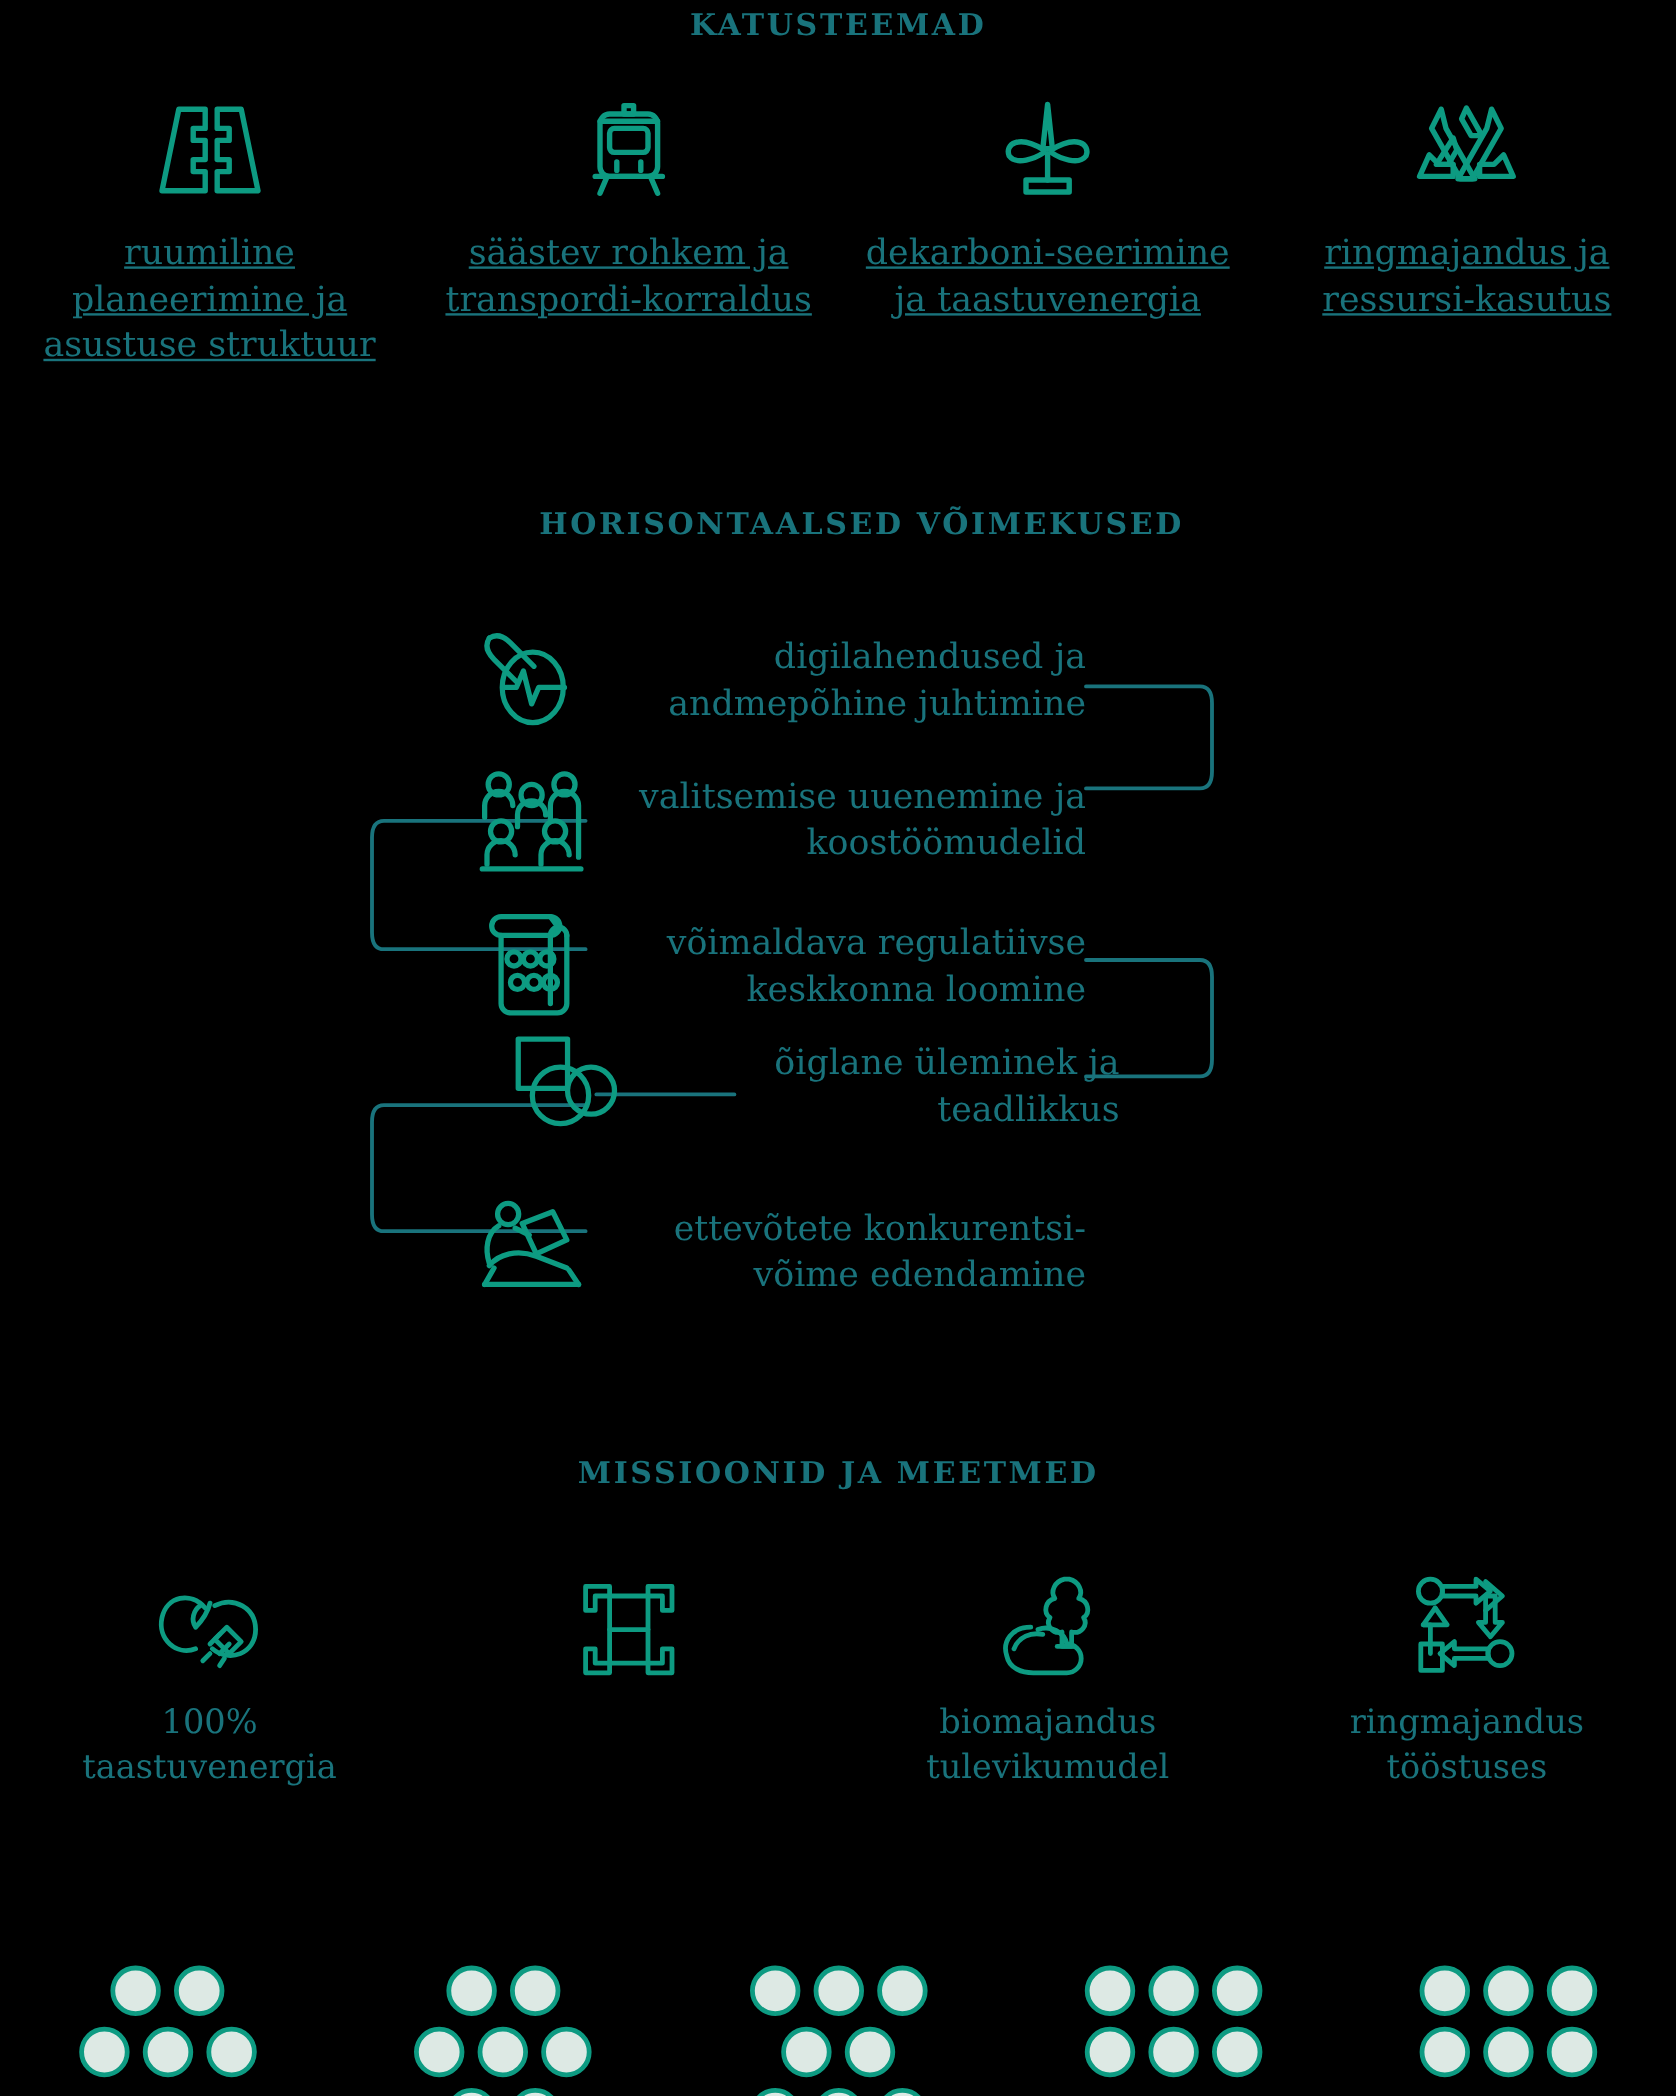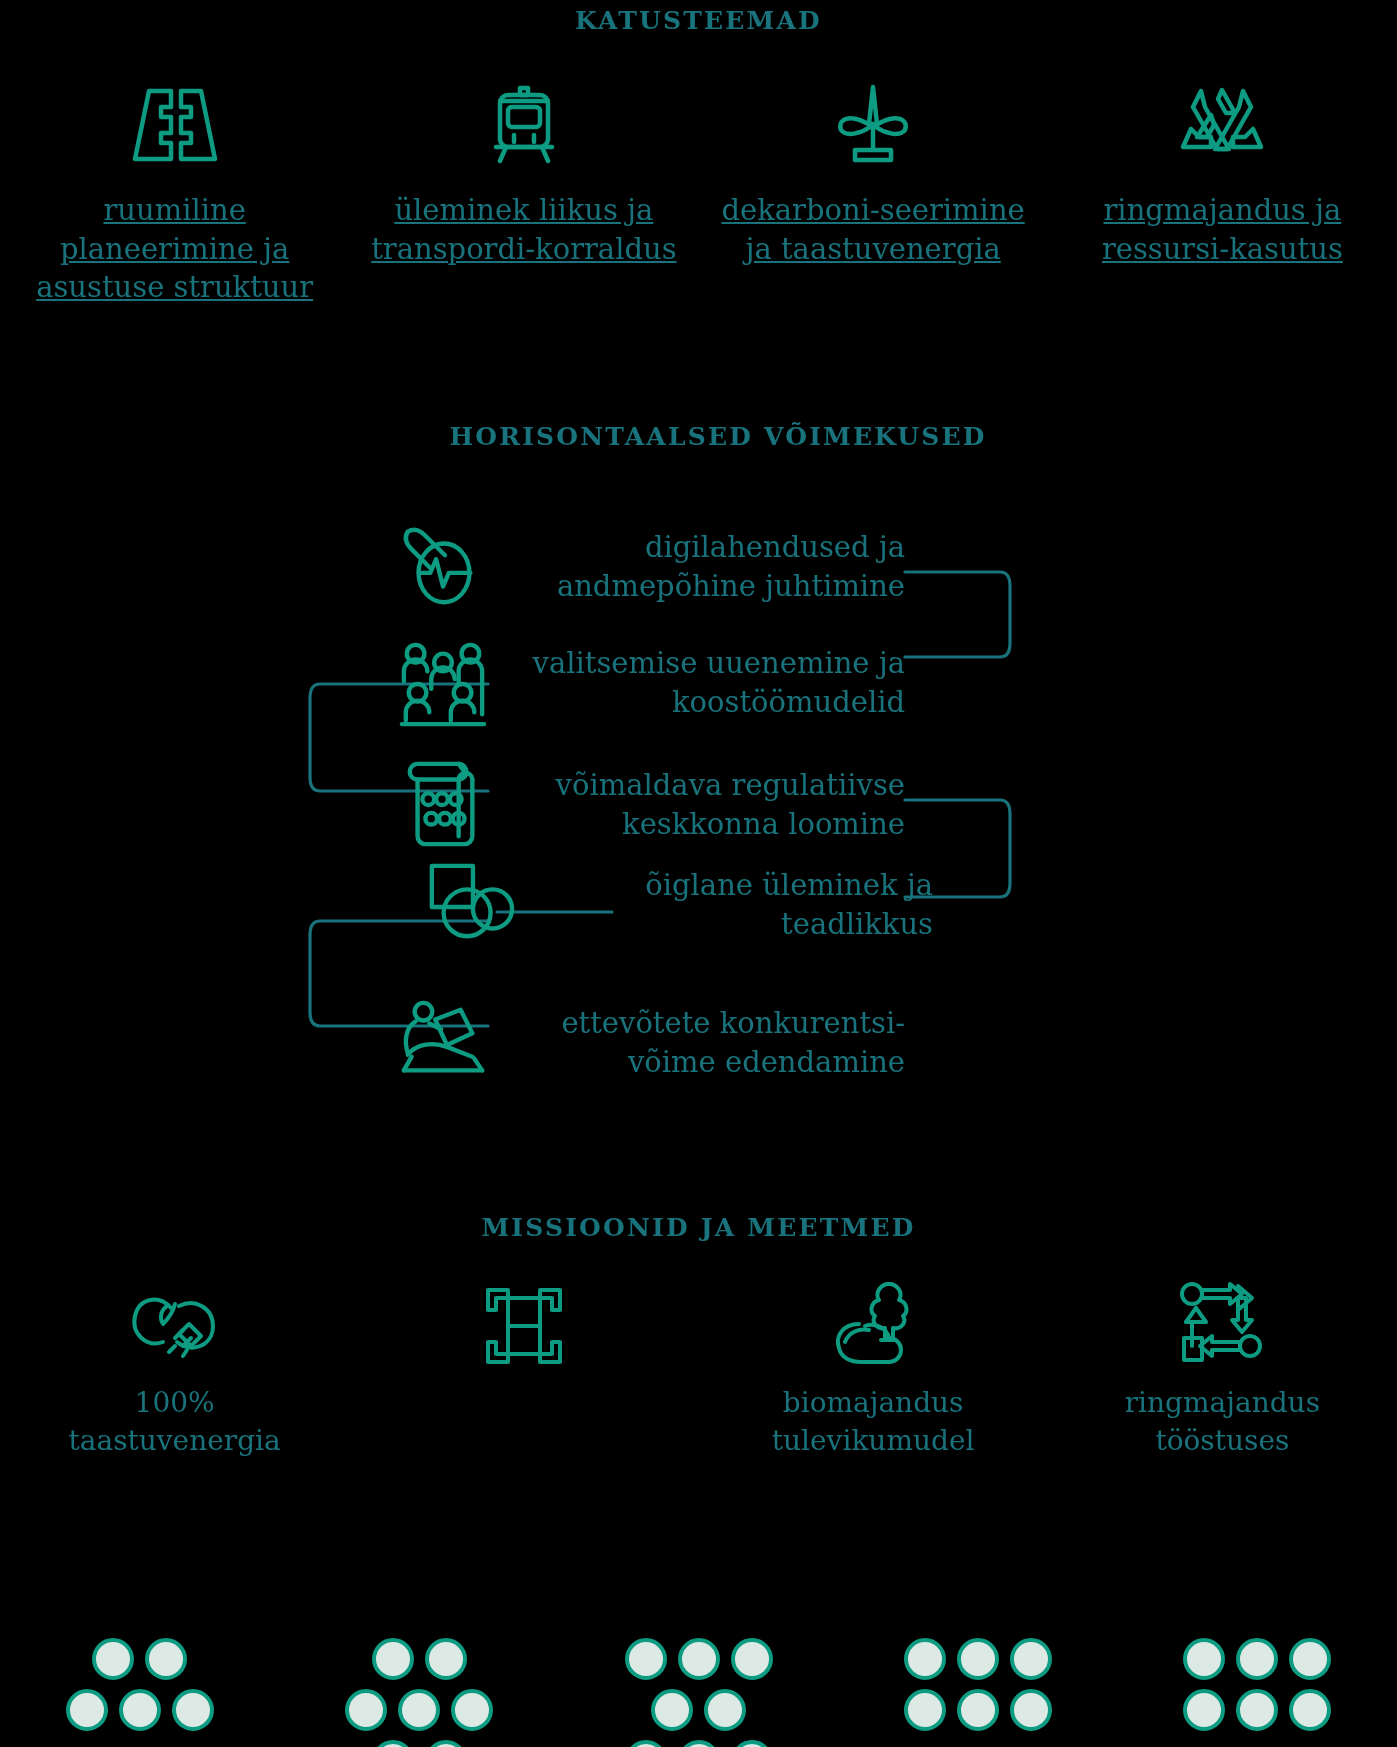--- a/index.html
+++ b/index.html
@@ -29,21 +29,21 @@
            display:flex;align-items:center;}
   .mid-ico{position:absolute;left:398px;width:90px;height:90px;
            display:flex;align-items:center;justify-content:center;}
   .mid-lbl{position:absolute;left:490px;width:415px;text-align:right;
            color:#19737c;font-size:29px;line-height:1.35;}
 
   svg.brackets{position:absolute;top:0;left:0;width:1397px;height:620px;
                pointer-events:none;}
 
   
-  #bot-row{position:absolute;top:1280px;left:0;width:1397px;display:flex;}
+  #bot-row{position:absolute;top:1312px;left:0;width:1397px;display:flex;}
   #bot-row .cell{flex:1;display:flex;flex-direction:column;align-items:center;}
   #bot-row .ico{height:86px;display:flex;align-items:flex-end;justify-content:center;}
   #bot-row .lbl{margin-top:18px;color:#19737c;font-size:28px;line-height:1.35;
                 text-align:center;width:270px;}
   #dots-row{position:absolute;top:1638px;left:0;width:1397px;display:flex;}
   #dots-row .cell{flex:1;display:flex;flex-direction:column;align-items:center;}
   .dot-line{display:flex;justify-content:center;gap:11px;margin-bottom:9px;}
   .dot{width:42px;height:42px;border-radius:50%;
        background:#dde9e4;border:4px solid #0d9b82;box-sizing:border-box;}
 </style>
@@ -71,21 +71,21 @@
       <svg width="80" height="80" viewBox="0 0 80 80" fill="none" stroke="#0d9b82" stroke-width="4.5" stroke-linejoin="round" stroke-linecap="round">
         <path d="M36 3 h8 v7 h-8 z"></path>
         <rect x="16" y="10" width="48" height="52" rx="8"></rect>
         <rect x="24" y="22" width="32" height="20" rx="4"></rect>
         <path d="M16 16 h48"></path>
         <path d="M30 50 v7 M50 50 v7"></path>
         <path d="M12 62 h56"></path>
         <path d="M22 62 l-6 14 M58 62 l6 14"></path>
       </svg>
     </div>
-    <div class="lbl">üleminek liikus ja transpordi-korraldus</div>
+    <div class="lbl">säästev rohkem ja transpordi-korraldus</div>
   </div>
 
   <div class="cell">
     <div class="ico">
       <svg width="88" height="82" viewBox="0 0 88 82" fill="none" stroke="#0d9b82" stroke-width="4.5" stroke-linejoin="round" stroke-linecap="round">
         <path d="M44 3 L48 40 h-8 Z"></path>
         <path d="M41 41 C20 28 8 36 12 46 C18 54 34 48 41 43 Z"></path>
         <path d="M47 41 C68 28 80 36 76 46 C70 54 54 48 47 43 Z"></path>
         <path d="M44 44 v22"></path>
         <path d="M26 66 h36 v10 H26 Z"></path>

